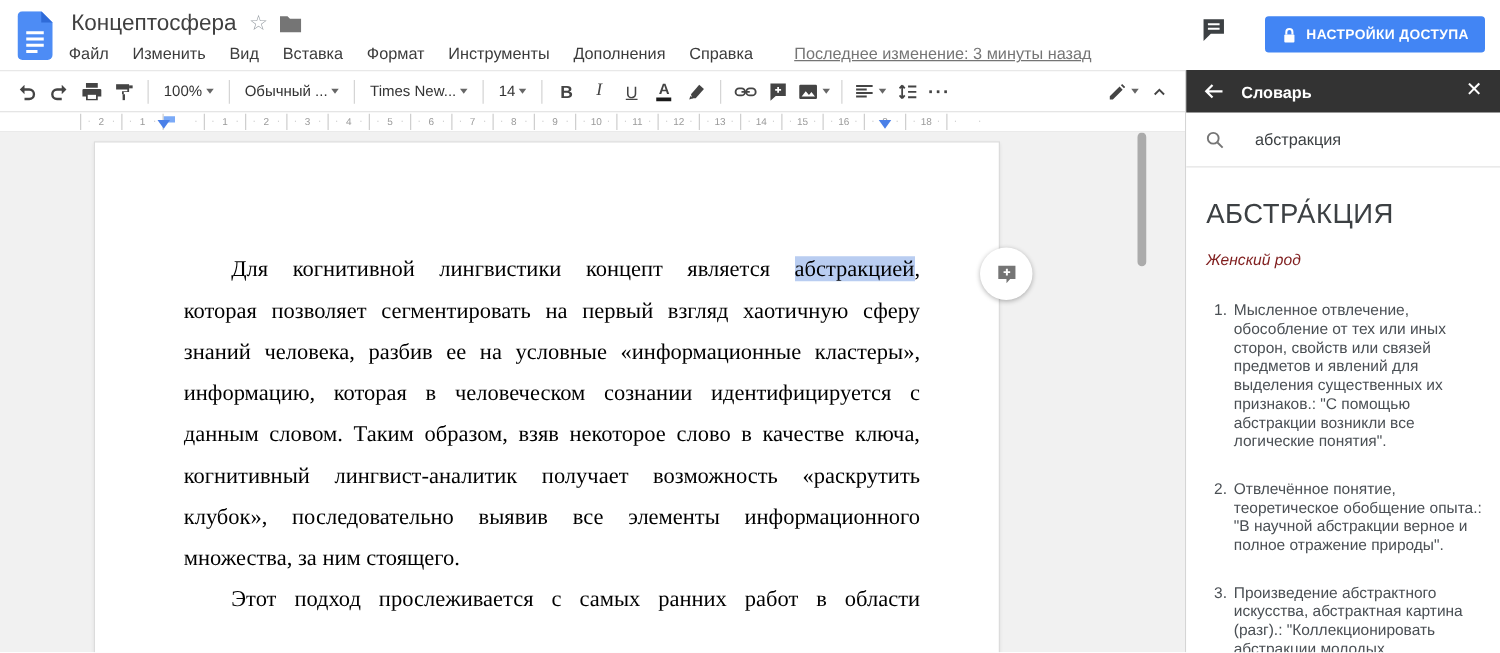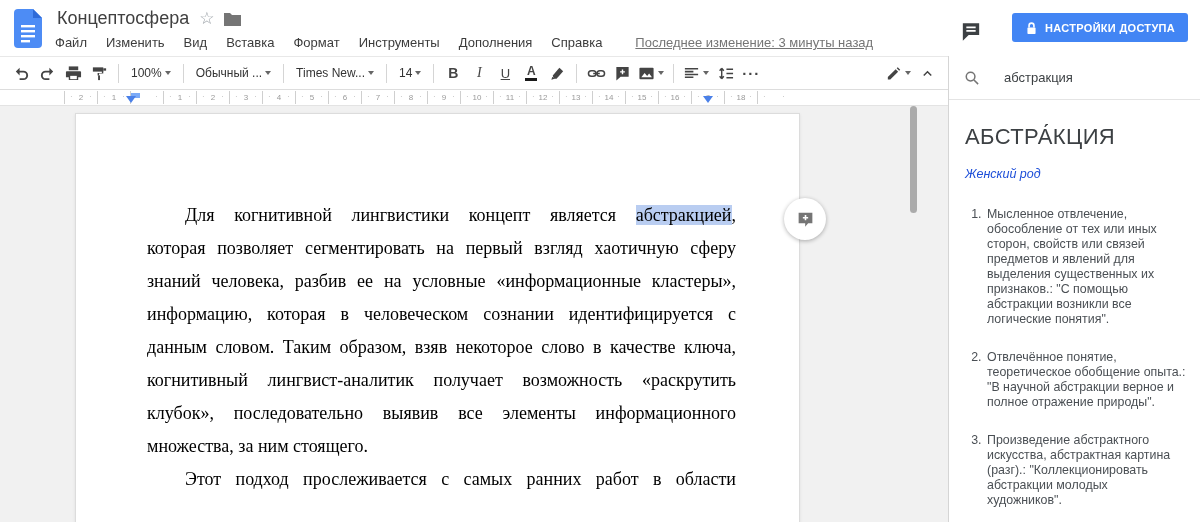--- a/index.html
+++ b/index.html
@@ -9,21 +9,21 @@
   
   .topbar { height:56px; display:flex; align-items:flex-start; background:#fff; }
   .logo-wrap { margin:9px 12px 0 14px; flex:0 0 auto; cursor:pointer; }
   .title-area { display:flex; flex-direction:column; padding-top:8px; }
   .title-row { display:flex; align-items:center; gap:10px; }
   .doc-title { font-size:18px; color:#404040; padding-left:2px; }
   .star { font-size:17px; color:#9aa0a6; line-height:1; cursor:pointer; }
   .menubar { display:flex; align-items:center; gap:19px; margin-top:6px; font-size:13px; color:#3c3c3c; }
   .menu-item { cursor:pointer; }
   .last-edit { color:#757575; text-decoration:underline; margin-left:14px; cursor:pointer; }
-  .topbar-right { margin-left:auto; display:flex; align-items:flex-end; padding-top:13px; padding-right:12px; gap:30px; }
+  .topbar-right { margin-left:auto; display:flex; align-items:flex-start; padding-top:13px; padding-right:12px; gap:30px; }
   .comments-btn { cursor:pointer; display:flex; }
   .share-btn { display:flex; align-items:center; gap:7px; background:#4285f4; color:#fff; border:none;
                height:29px; padding:0 13px; border-radius:3px; font-size:11px; font-weight:700;
                letter-spacing:.3px; cursor:pointer; font-family:inherit; }
 
   
   .main-row { display:flex; height:466px; }
   .doc-column { width:1051px; border-right:1px solid #d5d5d5; display:flex; flex-direction:column; }
 
   
@@ -78,21 +78,21 @@
   .sb-header { height:34px; background:#333; display:flex; align-items:center; padding:0 14px; gap:14px; }
   .sb-title { color:#fff; font-size:13px; font-weight:700; }
   .sb-close { margin-left:auto; color:#fff; font-size:16px; cursor:pointer; line-height:1; }
   .sb-back { cursor:pointer; display:flex; }
   .sb-search { height:44px; display:flex; align-items:center; gap:24px; padding:0 15px;
                border-bottom:1px solid #e4e4e4; }
   .sb-search input { border:none; outline:none; font-size:13px; color:#3c4043; flex:1;
                      font-family:inherit; background:transparent; }
   .sb-content { flex:1; padding:24px 14px 0 16px; overflow:hidden; }
   .sb-word { font-size:22px; color:#3c4043; letter-spacing:.4px; }
-  .sb-pos { font-size:12.5px; font-style:italic; color:#1d4ed8; margin-top:17px; }
+  .sb-pos { font-size:12.5px; font-style:italic; color:#7f1d1d; margin-top:17px; }
   .sb-defs { margin:26px 0 0 0; padding-left:20px; font-size:12.4px; line-height:15px; color:#4a4f54; }
   .sb-defs li { margin-bottom:23px; padding-left:2px; }
 
   svg { display:block; }
 </style>
 </head>
 <body>
 
 <div class="app">
 
@@ -322,20 +322,29 @@
               <path d="M2.5 2.5h13v10h-4l-2.8 3.3V12.5h-6.2z" fill="#757575"></path>
               <path d="M9 4.8v5M6.5 7.3h5" stroke="#fff" stroke-width="1.5"></path>
             </svg>
           </span>
         </div>
         <div class="scrollbar-thumb"></div>
       </div>
     </div>
 
     <aside class="sidebar">
+      <div class="sb-header">
+        <span class="sb-back">
+          <svg width="16" height="14" viewBox="0 0 16 14">
+              <path d="M15 7H2M7 2L2 7l5 5" stroke="#fff" stroke-width="1.8" fill="none"></path>
+            </svg>
+        </span>
+        <span class="sb-title">Словарь</span>
+        <span class="sb-close">✕</span>
+      </div>
       <div class="sb-search">
         <span>
           <svg width="16" height="16" viewBox="0 0 17 17">
             <circle cx="7" cy="7" r="4.6" stroke="#757575" stroke-width="1.6" fill="none"></circle>
             <path d="M10.6 10.6L15 15" stroke="#757575" stroke-width="1.6"></path>
           </svg>
         </span>
         <input type="text" value="абстракция" style="">
       </div>
       <div class="sb-content">

